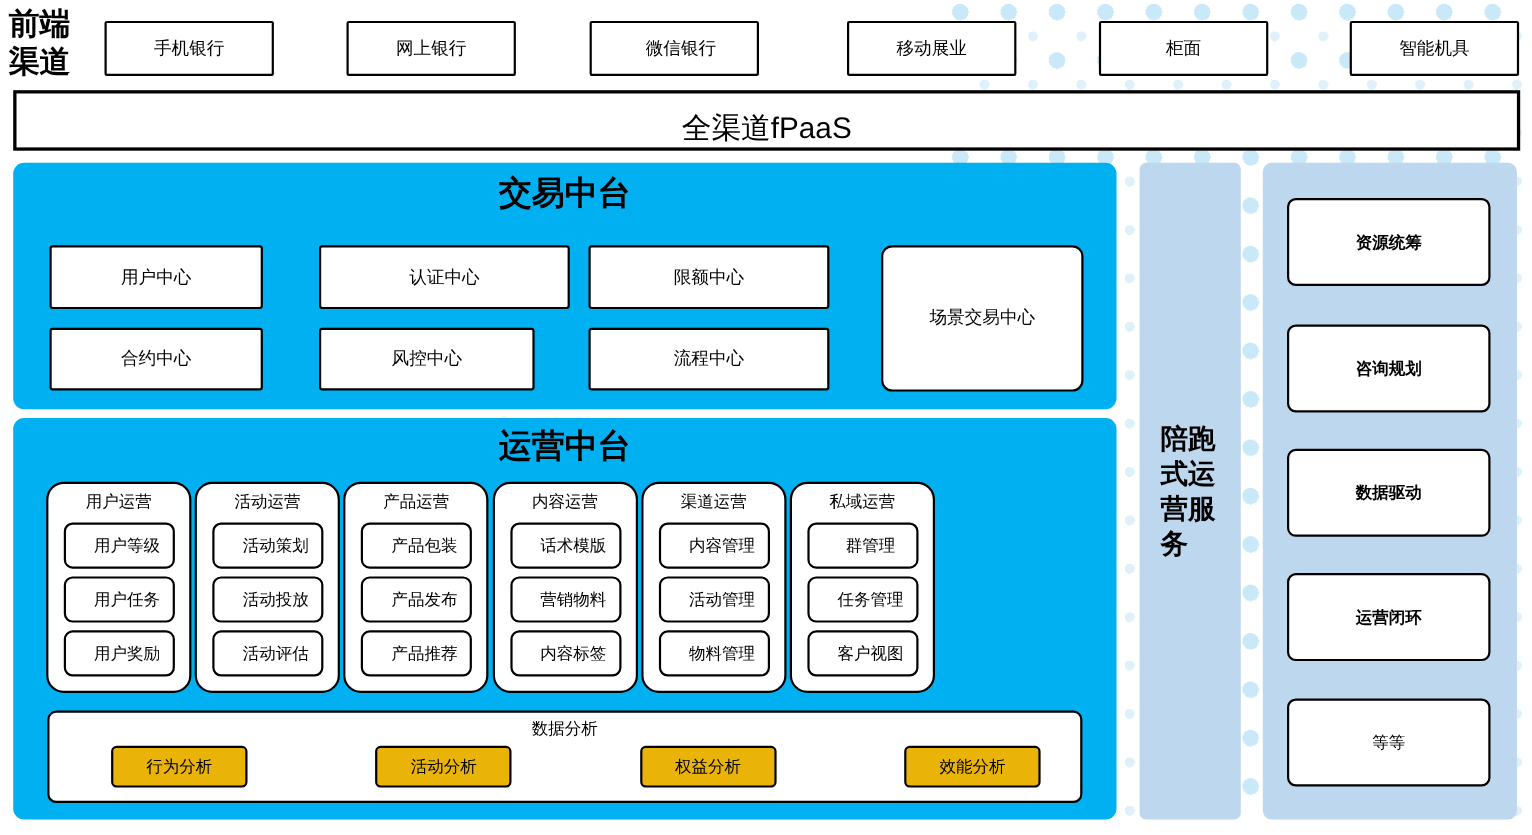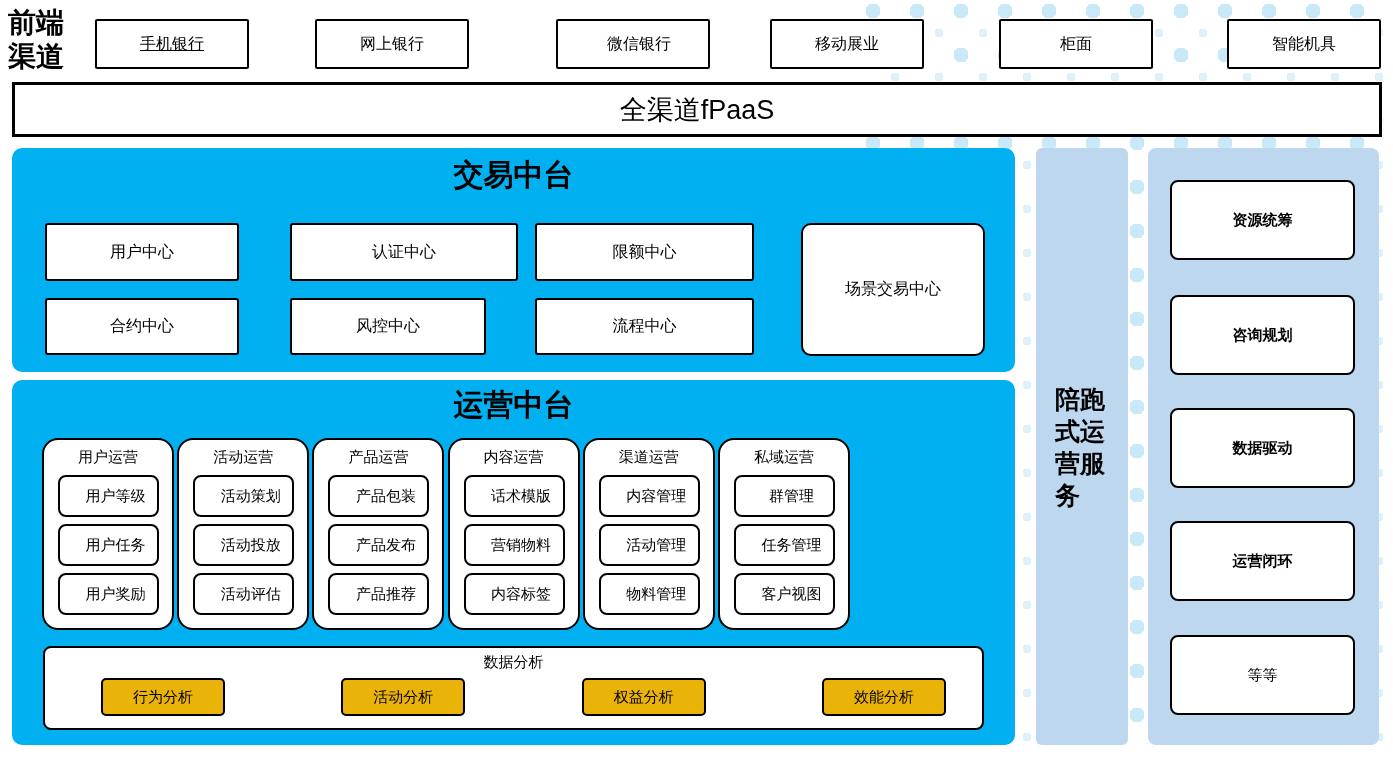--- a/index.html
+++ b/index.html
@@ -36,21 +36,21 @@
   .channel-box{
     top:19px;width:154px;height:50px;background:#fff;
     border:2.5px solid var(--ink);border-radius:2px;
     display:flex;align-items:center;justify-content:center;
     font-size:16px;
   }
   
   .fpaas{
     left:12px;top:82px;width:1370px;height:55px;background:#fff;
     border:3px solid var(--ink);
-    display:flex;align-items:center;justify-content:center;
+    display:flex;align-items:flex-end;justify-content:center;
     font-size:27px;
   }
   
   .section{background:var(--bright_blue);border-radius:10px;}
   .section-title{
     text-align:center;font-family:"Liberation Serif",serif;
     font-weight:700;font-size:30px;padding-top:7px;
   }
   .trans{left:12px;top:148px;width:1003px;height:224px;}
   .wbox{
@@ -113,27 +113,27 @@
 </style>
 </head>
 <body>
 
 <div class="stage">
 
   <div class="dots dots-right"></div>
 
   <div class="layer front-label">前端渠道</div>
 
-  <div class="layer channel-box" style="left:95px;text-decoration:underline;">
+  <div class="layer channel-box" style="left:95px;">
     <span>手机银行</span>
   </div>
   <div class="layer channel-box" style="left:315px;">
     <span>网上银行</span>
   </div>
-  <div class="layer channel-box" style="left:556px;padding-left:12px;">
+  <div class="layer channel-box" style="left:536px;padding-left:12px;">
     <span>微信银行</span>
   </div>
   <div class="layer channel-box" style="left:770px;">
     <span>移动展业</span>
   </div>
   <div class="layer channel-box" style="left:999px;">
     <span>柜面</span>
   </div>
   <div class="layer channel-box" style="left:1227px;">
     <span>智能机具</span>

